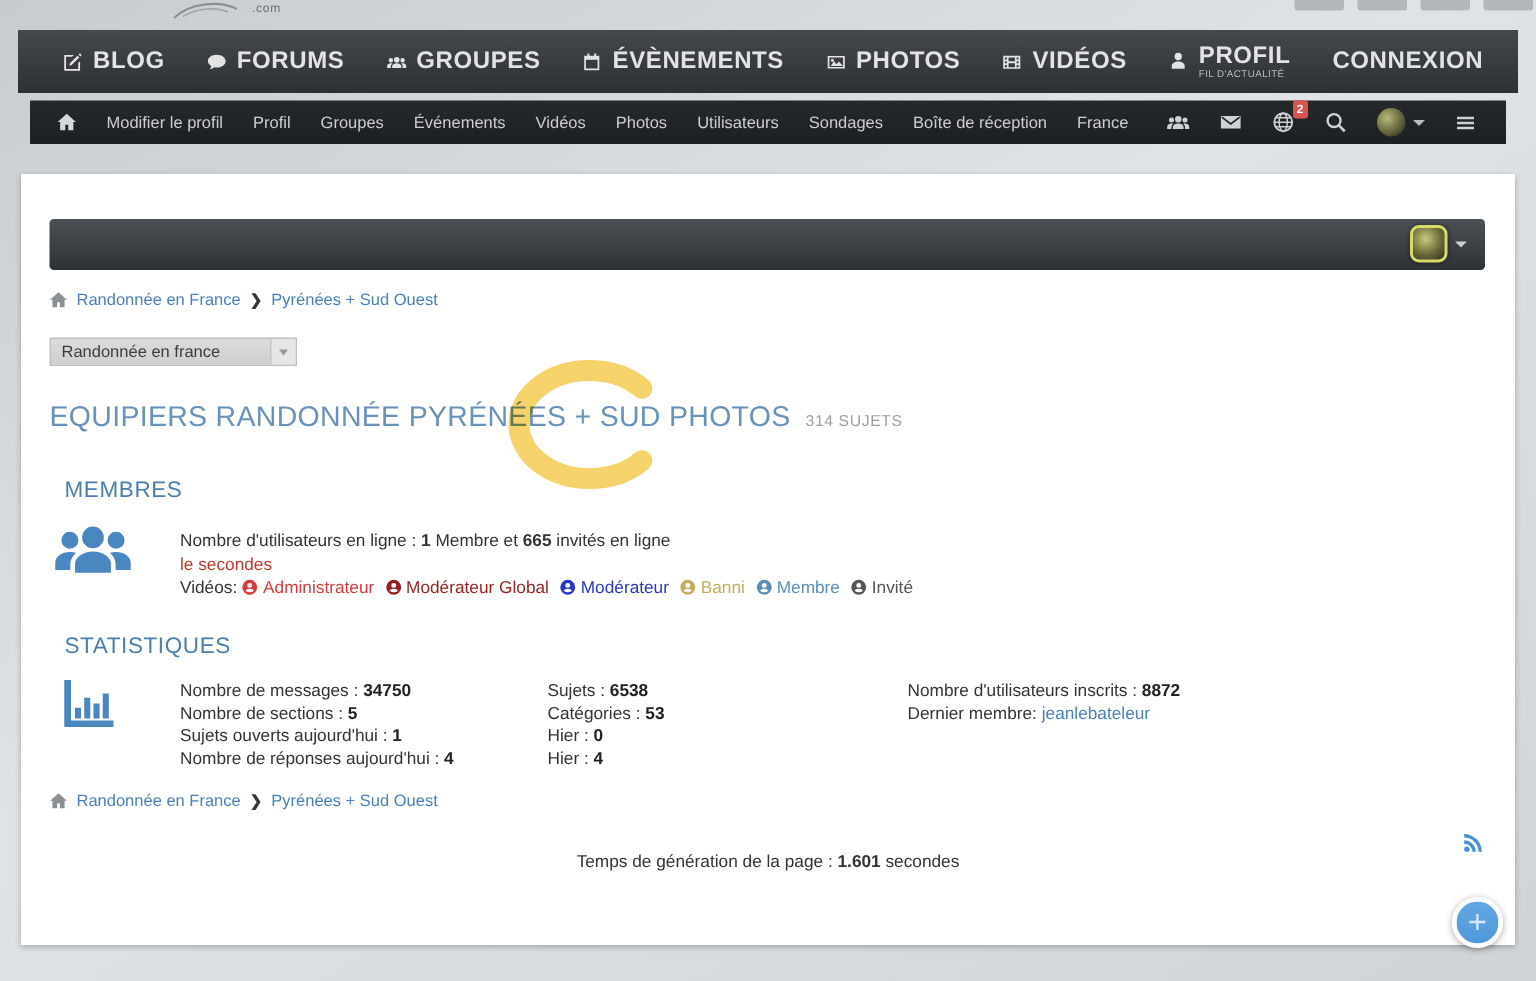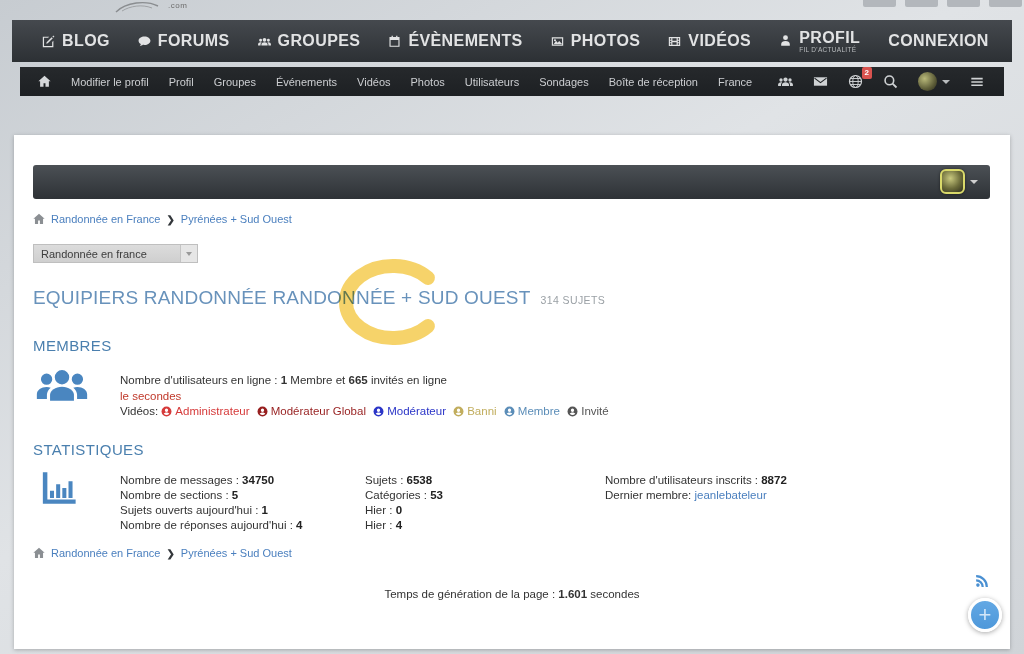--- a/index.html
+++ b/index.html
@@ -37,21 +37,21 @@
            font-size:8px; line-height:1; padding:2px 3px; border-radius:2px; font-weight:bold; }
   .nav-avatar-wrap { display:flex; align-items:center; gap:5px; cursor:pointer; }
   .nav-avatar { width:19px; height:19px; border-radius:50%;
                 background:radial-gradient(circle at 35% 35%, #b9b97a, #5d5d38 60%, #26261a); }
   .caret { width:0; height:0; border-left:4px solid transparent; border-right:4px solid transparent;
            border-top:4px solid #b9bcbe; }
   .menu-btn svg { width:14px; height:14px; }
 
   
   .card { position:absolute; left:14px; top:116px; width:996px; height:514px; background:#fff;
-          box-shadow:0 1px 4px rgba(0,0,0,.25);margin-top:19px; }
+          box-shadow:0 1px 4px rgba(0,0,0,.25); }
 
   .strip { position:absolute; left:19px; top:30px; width:957px; height:34px; border-radius:3px;
            background:linear-gradient(#4b5055,#2e3236); }
   .strip-avatar-wrap { position:absolute; right:12px; top:4px; display:flex; align-items:center; gap:5px; cursor:pointer; }
   .strip-avatar { width:25px; height:25px; border-radius:6px; border:2px solid #d9d96a;
                   background:radial-gradient(circle at 40% 35%, #c9c97f, #6b6b3a 55%, #2e2e1c);
                   box-shadow:0 0 3px rgba(0,0,0,.5); }
   .strip .caret { border-top-color:#cfcfcf; }
 
   .crumbs { position:absolute; left:19px; font-size:11px; color:#333; display:flex; align-items:center; gap:6px; }
@@ -68,21 +68,21 @@
   .cat-select-arrow { width:17px; height:100%; background:#e6e6e6; border-left:1px solid #c4c4c4;
                       display:flex; align-items:center; justify-content:center; }
   .cat-select-arrow .caret { border-top-color:#9a9a9a; border-left-width:3.5px; border-right-width:3.5px; }
 
   .page-title-row { position:absolute; left:19px; top:152px; display:flex; align-items:baseline; gap:10px; }
   .page-title { font-size:19px; font-weight:400; color:#6892bb; letter-spacing:.2px; }
   .topics-count { font-size:10.5px; color:#9aa0a5; letter-spacing:.4px; }
 
   .annotation-svg { position:absolute; left:0; top:0; pointer-events:none; mix-blend-mode:multiply; }
 
-  .section-h { position:absolute; left:19px; font-size:15px; font-weight:400; color:#4a7fae; letter-spacing:.4px; }
+  .section-h { position:absolute; left:29px; font-size:15px; font-weight:400; color:#4a7fae; letter-spacing:.4px; }
   .h-members { top:202px; } .h-stats { top:306px; }
 
   .members-icon { position:absolute; left:22px; top:230px; color:#4a86c0; }
   .members-icon svg { width:52px; height:44px; }
   .members-text { position:absolute; left:106px; top:238px; font-size:11.5px; color:#333; line-height:15.5px; }
   .online-user { color:#c0392b; cursor:pointer; }
   .legend-item { white-space:nowrap; margin-right:4px; cursor:pointer; }
   .legend-item svg { width:11px; height:11px; vertical-align:-2px; margin-right:3px; }
 
   .stats-icon { position:absolute; left:26px; top:334px; color:#4a86c0; }
@@ -280,21 +280,21 @@
       </div>
 
     <div class="cat-select">
       <span class="cat-select-value">Randonnée en france</span>
       <span class="cat-select-arrow">
           <span class="caret"></span>
         </span>
     </div>
 
     <div class="page-title-row">
-      <span class="page-title">EQUIPIERS RANDONNÉE RANDONNÉE + SUD OUEST</span>
+      <span class="page-title">EQUIPIERS RANDONNÉE PYRÉNÉES + SUD PHOTOS</span>
       <span class="topics-count">314 SUJETS</span>
     </div>
 
     <svg class="annotation-svg" width="996" height="514" viewBox="0 0 996 514">
       <path d="M413.9 142.9 A47 36 0 1 0 413.9 191.1" fill="none" stroke="#f5cd55" stroke-width="14" stroke-linecap="round" opacity="0.88"></path>
     </svg>
 
     <h2 class="section-h h-members">MEMBRES</h2>
 
     <div class="members-icon">

